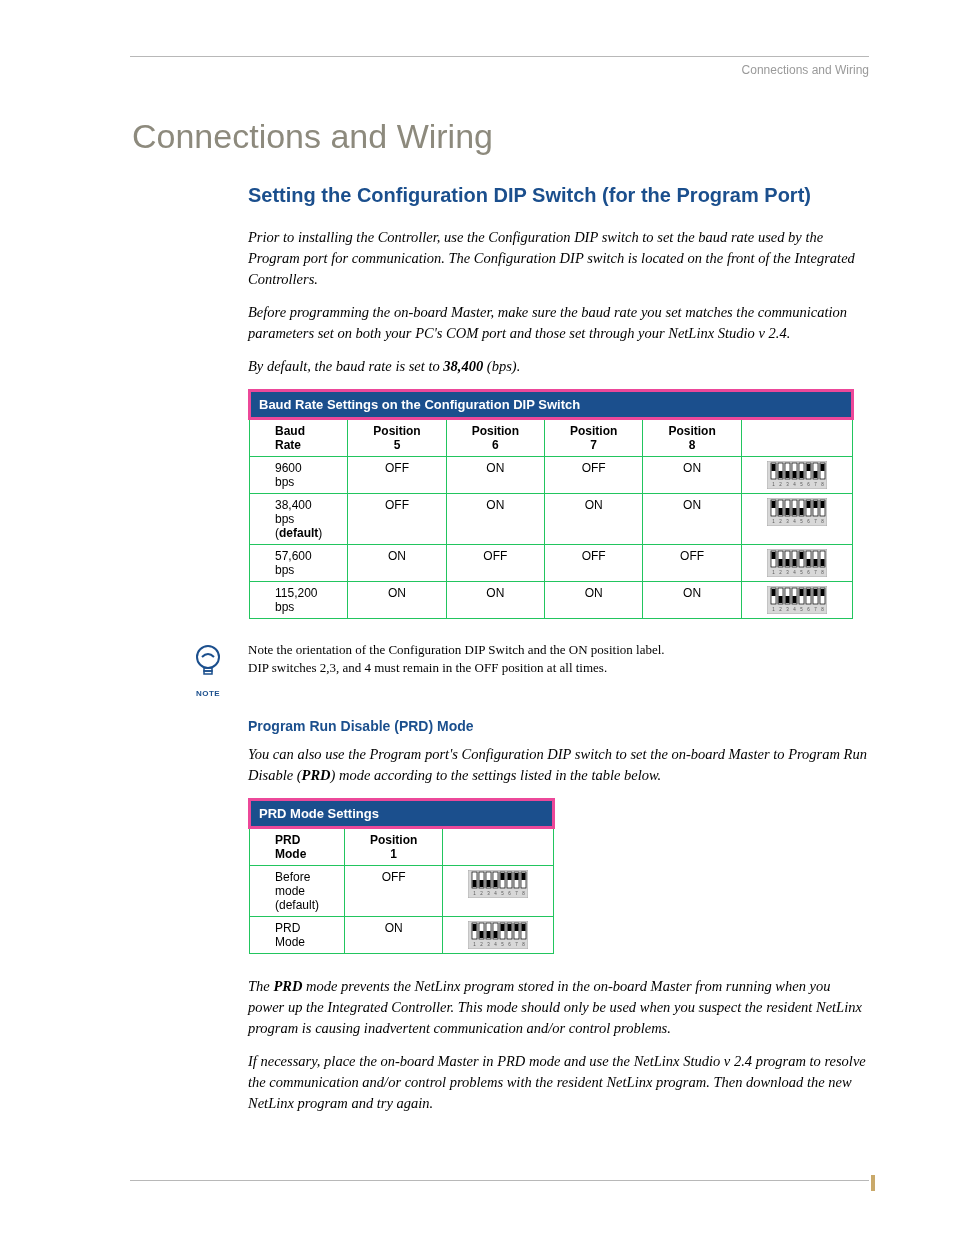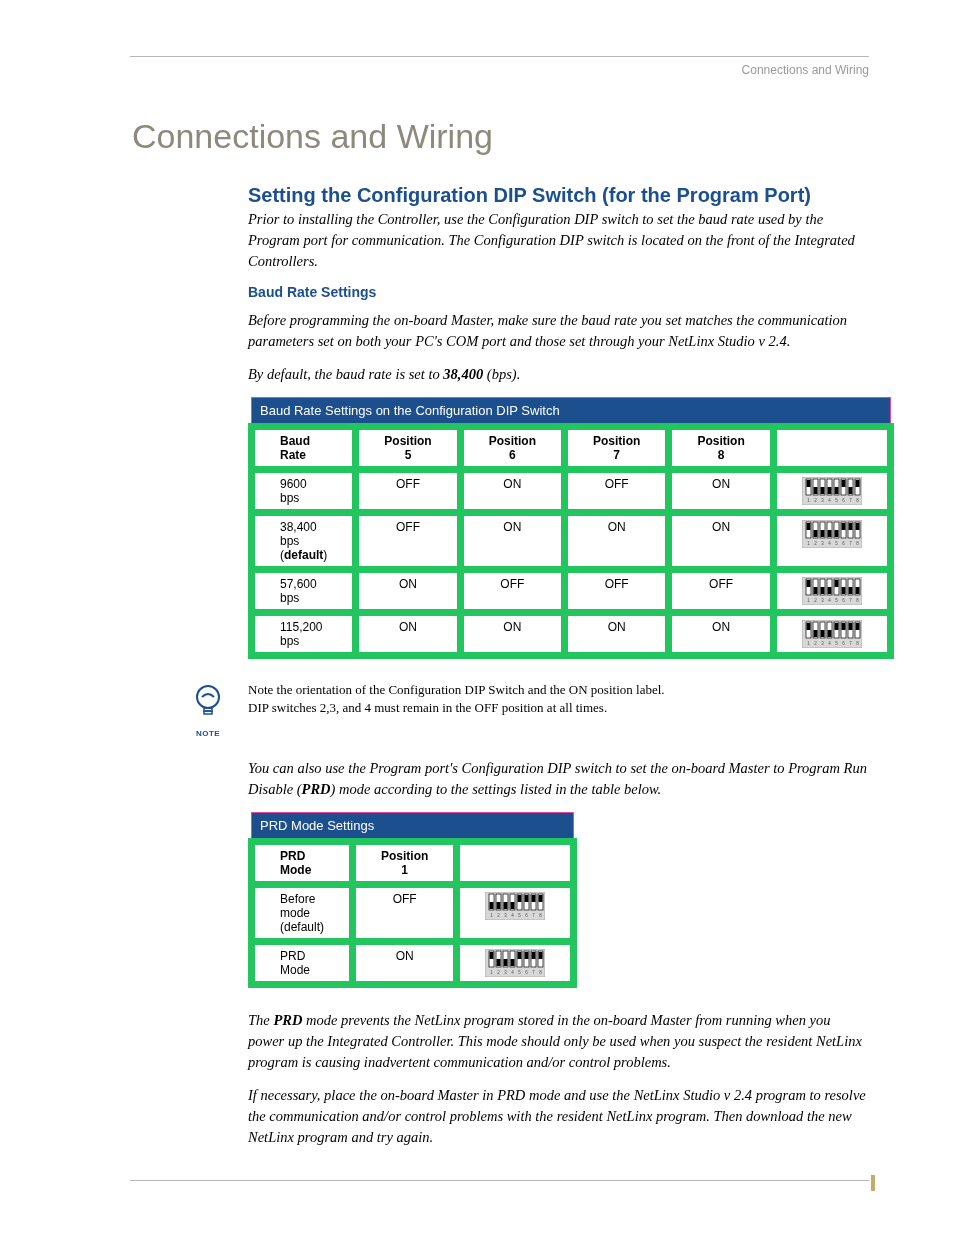--- a/index.html
+++ b/index.html
@@ -36,21 +36,21 @@
   }
   .content {
     margin-left: 118px;
     max-width: 625px;
   }
   h2 {
     font-family: Arial, Helvetica, sans-serif;
     font-weight: bold;
     font-size: 20px;
     color: #1b4f8d;
-    margin-bottom: 2px;
+    margin-bottom: 20px;
   }
   p.body {
     font-size: 14.5px;
     line-height: 1.45;
     margin-bottom: 12px;
     font-style: italic;
   }
   h3 {
     font-family: Arial, Helvetica, sans-serif;
     font-weight: bold;
@@ -59,29 +59,29 @@
     margin-top: 6px;
     margin-bottom: 10px;
   }
   table.data {
     border-collapse: collapse;
     font-family: Arial, Helvetica, sans-serif;
     font-size: 12px;
     margin-bottom: 22px;
   }
   table.data th, table.data td {
-    border: 7px solid #22c55e;
+    border: 1px solid #22c55e;
     padding: 4px 25px;
     vertical-align: top;
   }
   table.data tr.title-row td {
     background: #1b4f8d;
     color: #fff;
-    font-weight: normal;
-    border: 1px solid #ec4899;
+    font-weight: bold;
+    border: 3px solid #ec4899;
     font-size: 13px;
     padding: 5px 8px;
   }
   table.data tr.head-row td {
     background: #fff;
     font-weight: bold;
   }
   td.center { text-align: center; margin-left: 8px; }
   td.dip { padding: 4px 6px; }
 
@@ -150,21 +150,20 @@
 <div class="page">
   <hr class="hr-top">
   <div class="header-line">Connections and Wiring</div>
 
   <h1>Connections and Wiring</h1>
 
   <div class="content">
     <h2>Setting the Configuration DIP Switch (for the Program Port)</h2>
     <p class="body">Prior to installing the Controller, use the Configuration DIP switch to set the baud rate used by the Program port for communication. The Configuration DIP switch is located on the front of the Integrated Controllers.</p>
 
-    <h3>Baud Rate Settings</h3>
     <p class="body">Before programming the on-board Master, make sure the baud rate you set matches the communication parameters set on both your PC's COM port and those set through your NetLinx Studio v 2.4.</p>
     <p class="body">
       <span>By default, the baud rate is set to </span><span class="bold">38,400</span><span> (bps).</span>
     </p>
 
     <table class="data" style="width:525px;">
       <tbody>
           <tr class="title-row">
             <td colspan="6">Baud Rate Settings on the Configuration DIP Switch</td>
           </tr>
@@ -339,20 +338,21 @@
           <rect x="13" y="28" width="8" height="3" fill="none" stroke="#1b4f8d" stroke-width="1.5"></rect>
         </svg>
         <div class="note-label">NOTE</div>
       </div>
       <div class="note-text">
         <div>Note the orientation of the Configuration DIP Switch and the ON position label.</div>
         <div>DIP switches 2,3, and 4 must remain in the OFF position at all times.</div>
       </div>
     </div>
 
+    <h3>Program Run Disable (PRD) Mode</h3>
     <p class="body">
       <span>You can also use the Program port's Configuration DIP switch to set the on-board Master to Program Run Disable (</span><span class="bold">PRD</span><span>) mode according to the settings listed in the table below.</span>
     </p>
 
     <table class="data" style="width:232px;">
       <tbody>
           <tr class="title-row">
             <td colspan="3">PRD Mode Settings</td>
           </tr>
       <tr class="head-row">

